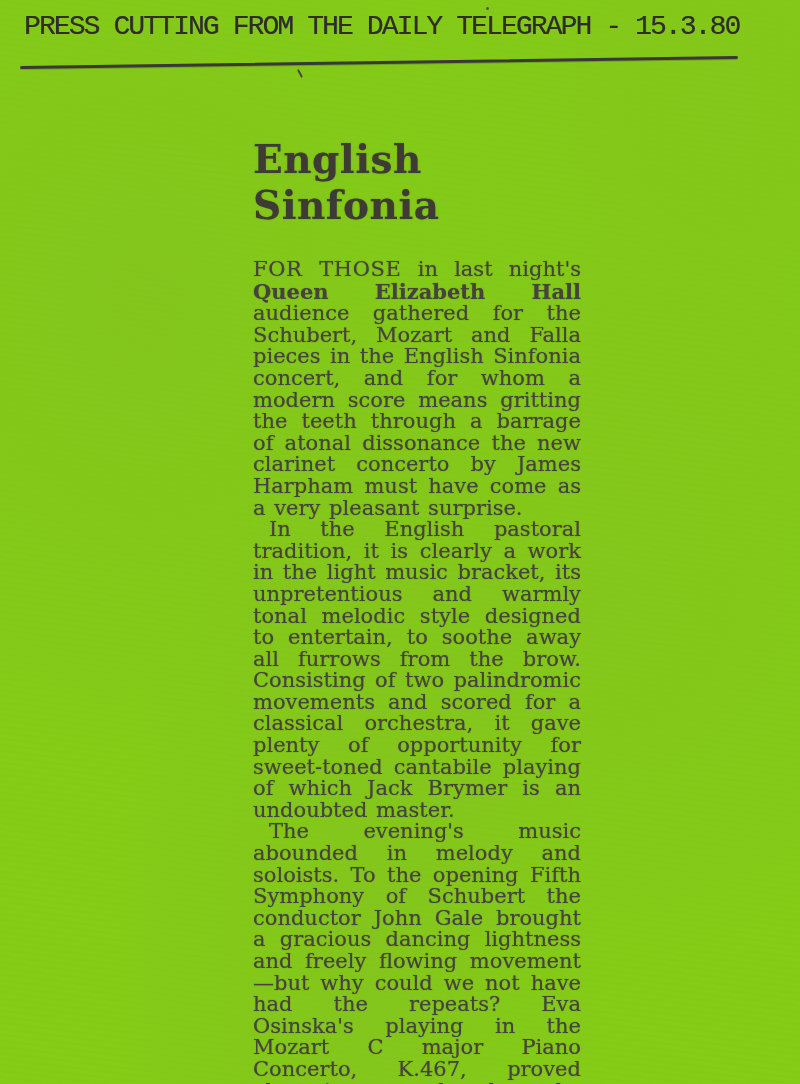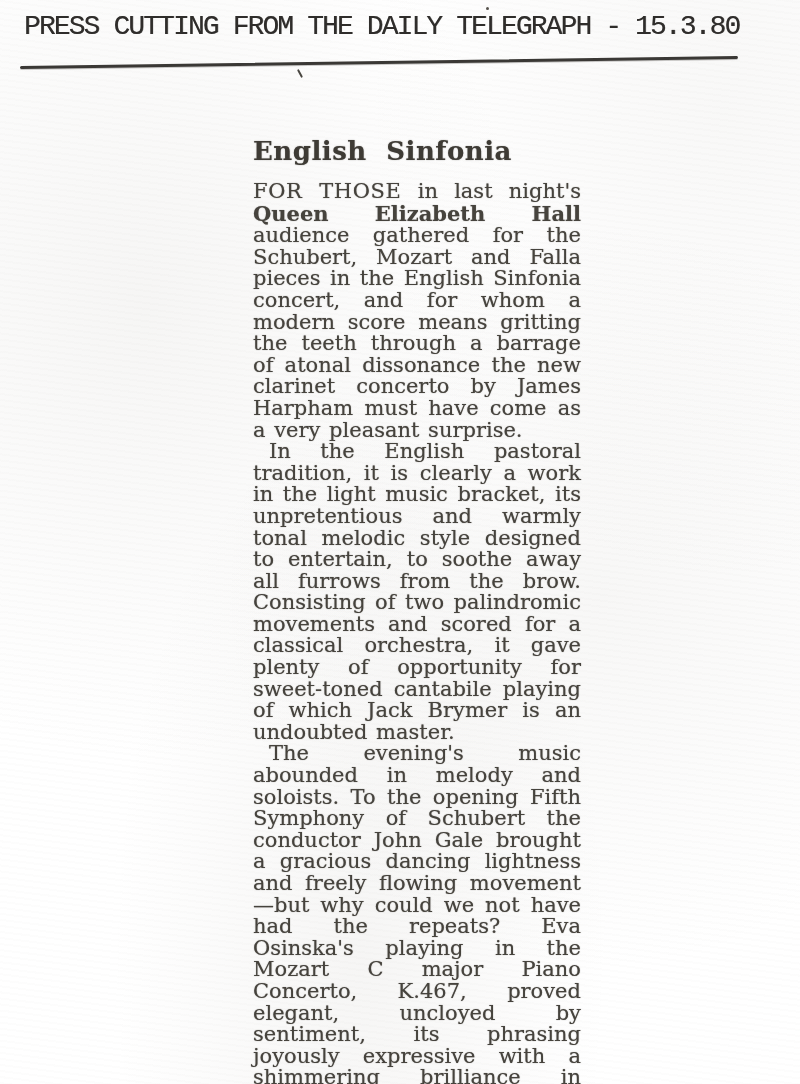--- a/index.html
+++ b/index.html
@@ -1,20 +1,20 @@
 <!DOCTYPE html>
 <html><head>
 <meta charset="utf-8">
 <style>
   * { margin: 0; padding: 0; box-sizing: border-box; }
   html, body { width: 800px; height: 1084px; background: #e9e8e4; }
   .page {
     position: relative;
     width: 800px; height: 1084px;
-    background: #ffffff;
+    background: #84cc16;
     overflow: hidden;
     font-family: "DejaVu Serif", serif;
   }
   
   .page::before {
     content: "";
     position: absolute; inset: 0;
     pointer-events: none;
     background-image:
       radial-gradient(ellipse at 18% 28%, rgba(125,118,105,0.07), transparent 42%),
@@ -58,27 +58,27 @@
     background: #56524c;
     border-radius: 50%;
   }
   .article {
     position: absolute;
     left: 253px; top: 136px;
     width: 328px;
     color: #46433d;
   }
   .title {
-    font-size: 26px;
+    font-size: 39px;
     font-weight: bold;
     letter-spacing: 0.5px;
     word-spacing: 10px;
     color: #3e3b35;
     text-shadow: 0 0 1.2px rgba(62,59,53,0.55);
-    margin-bottom: 15px;
+    margin-bottom: 31px;
   }
   .para {
     font-size: 21px;
     line-height: 21.6px;
     text-align: justify;
     word-spacing: 2px;
     text-shadow: 0 0 1.1px rgba(70,67,61,0.6);
   }
   .para.indent { text-indent: 16px; }
   .lead { letter-spacing: 0.6px; }

